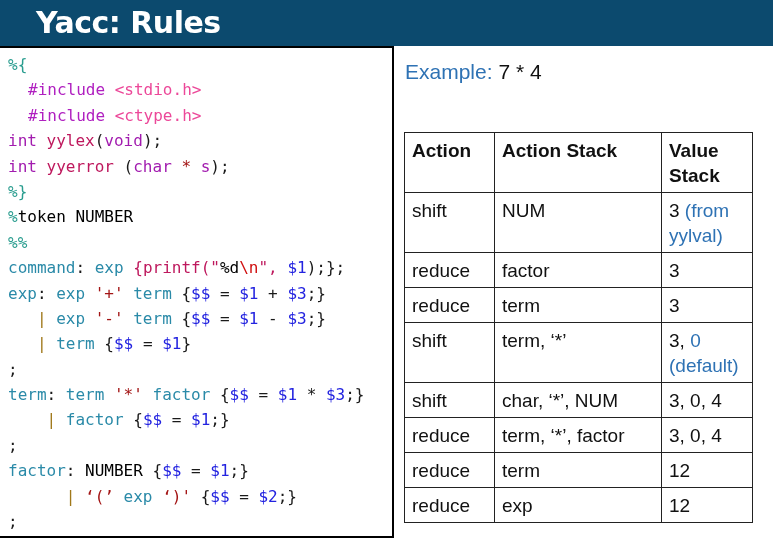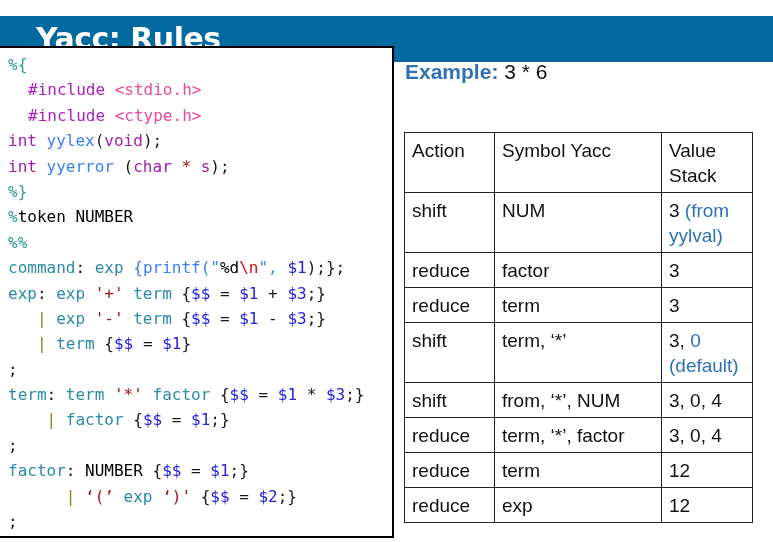--- a/index.html
+++ b/index.html
@@ -1,39 +1,39 @@
 <!DOCTYPE html>
 <html><head>
 <meta charset="utf-8">
 <style>
   html, body { margin:0; padding:0; }
   body { width:773px; height:542px; background:#ffffff; position:relative; overflow:hidden; font-family:"Liberation Sans", sans-serif; }
-  .titlebar { position:absolute; left:0; top:16px; width:773px; height:46px; background:#0369a1; }
+  .titlebar { position:absolute; left:0; top:0; width:773px; height:46px; background:#0c4a6e; }
   .title { position:absolute; left:36px; top:1px; color:#ffffff; font-family:"DejaVu Sans", sans-serif; font-weight:bold; font-size:30px; line-height:44px; letter-spacing:-0.5px; }
   .codebox { position:absolute; left:-2px; top:46px; width:396px; height:492px; border:2px solid #000; background:#fff; box-sizing:border-box; }
   .code { position:absolute; left:8px; top:4px; font-family:"DejaVu Sans Mono", monospace; font-size:16px; line-height:25.4px; white-space:pre; color:#1a1a1a; }
   .code .line { height:25.4px; }
   .c-pp { color:#2a9d8f; }
   .c-inc { color:#b020c0;margin-left:20px; }
   .c-hdr { color:#ec4899; }
   .c-kw { color:#a21caf; }
-  .c-fn { color:#3b82f6; }
+  .c-fn { color:#be185d; }
   .c-rule { color:#2a8aa8;margin-top:44px; }
   .c-str { color:#a31515; }
   .c-var { color:#2323e0; }
   .c-tok { color:#000000; }
   .c-pct { color:#2a9d8f; }
   .c-punc { color:#1a1a1a; }
   .c-bar { color:#a0781a; }
   .c-esc { color:#d01010; }
   .example { position:absolute; left:405px; top:60px; font-family:"Liberation Sans", sans-serif; font-size:21px; color:#111; }
-  .example .lbl { color:#2E72B4; font-weight:bold; }
+  .example .lbl { color:#2E72B4; font-weight:normal; }
   table.trace { position:absolute; left:404px; top:132px; border-collapse:collapse; font-family:"Liberation Sans", sans-serif; font-size:19px; color:#111; }
   table.trace td, table.trace th { border:1.5px solid #222; text-align:left; vertical-align:top; padding:5px 7px 4px 7px; line-height:25px; }
-  table.trace th { font-weight:normal; }
+  table.trace th { font-weight:bold; }
   .col-a { width:75px; }
   .col-s { width:152px; }
   .col-v { width:76px; }
   .r1 td { height:50px; }
   .r2 td, .r3 td, .r5 td, .r6 td, .r7 td, .r8 td { height:24px; }
   .r4 td { height:50px; }
   .hdr th { height:50px; }
   .note { color:#2E72B4;text-align:right; }
 </style>
 </head>
@@ -41,28 +41,28 @@
 
 <div class="titlebar">
   <div class="title">Yacc: Rules</div>
 </div>
 
 <div class="codebox">
   <div class="code" id="code"><div class="line"><span class="c-pp">%{</span></div><div class="line"><span class="c-inc">#include </span><span class="c-hdr">&lt;stdio.h&gt;</span></div><div class="line"><span class="c-inc">#include </span><span class="c-hdr">&lt;ctype.h&gt;</span></div><div class="line"><span class="c-kw">int </span><span class="c-fn">yylex</span><span class="c-punc">(</span><span class="c-kw">void</span><span class="c-punc">);</span></div><div class="line"><span class="c-kw">int </span><span class="c-fn">yyerror </span><span class="c-punc">(</span><span class="c-kw">char </span><span class="c-str">* </span><span class="c-kw">s</span><span class="c-punc">);</span></div><div class="line"><span class="c-pp">%}</span></div><div class="line"><span class="c-pct">%</span><span class="c-tok">token NUMBER</span></div><div class="line"><span class="c-pp">%%</span></div><div class="line"><span class="c-rule">command</span><span class="c-punc">: </span><span class="c-rule">exp </span><span class="c-fn">{</span><span class="c-fn">printf</span><span class="c-fn">("</span><span class="c-tok">%d</span><span class="c-esc">\n</span><span class="c-fn">", </span><span class="c-var">$1</span><span class="c-punc">);};</span></div><div class="line"><span class="c-rule">exp</span><span class="c-punc">: </span><span class="c-rule">exp </span><span class="c-str">'+' </span><span class="c-rule">term </span><span class="c-punc">{</span><span class="c-var">$$</span><span class="c-punc"> = </span><span class="c-var">$1</span><span class="c-punc"> + </span><span class="c-var">$3</span><span class="c-punc">;}</span></div><div class="line"><span class="c-punc">   </span><span class="c-bar">| </span><span class="c-rule">exp </span><span class="c-str">'-' </span><span class="c-rule">term </span><span class="c-punc">{</span><span class="c-var">$$</span><span class="c-punc"> = </span><span class="c-var">$1</span><span class="c-punc"> - </span><span class="c-var">$3</span><span class="c-punc">;}</span></div><div class="line"><span class="c-punc">   </span><span class="c-bar">| </span><span class="c-rule">term </span><span class="c-punc">{</span><span class="c-var">$$</span><span class="c-punc"> = </span><span class="c-var">$1</span><span class="c-punc">}</span></div><div class="line"><span class="c-punc">;</span></div><div class="line"><span class="c-rule">term</span><span class="c-punc">: </span><span class="c-rule">term </span><span class="c-str">'*' </span><span class="c-rule">factor </span><span class="c-punc">{</span><span class="c-var">$$</span><span class="c-punc"> = </span><span class="c-var">$1</span><span class="c-punc"> * </span><span class="c-var">$3</span><span class="c-punc">;}</span></div><div class="line"><span class="c-punc">    </span><span class="c-bar">| </span><span class="c-rule">factor </span><span class="c-punc">{</span><span class="c-var">$$</span><span class="c-punc"> = </span><span class="c-var">$1</span><span class="c-punc">;}</span></div><div class="line"><span class="c-punc">;</span></div><div class="line"><span class="c-rule">factor</span><span class="c-punc">: </span><span class="c-tok">NUMBER </span><span class="c-punc">{</span><span class="c-var">$$</span><span class="c-punc"> = </span><span class="c-var">$1</span><span class="c-punc">;}</span></div><div class="line"><span class="c-punc">      </span><span class="c-bar">| </span><span class="c-str">‘(’ </span><span class="c-rule">exp </span><span class="c-str">‘)' </span><span class="c-punc">{</span><span class="c-var">$$</span><span class="c-punc"> = </span><span class="c-var">$2</span><span class="c-punc">;}</span></div><div class="line"><span class="c-punc">;</span></div></div>
 </div>
 
 <div class="example">
-  <span class="lbl">Example:</span><span> 3 * 6</span>
+  <span class="lbl">Example:</span><span> 7 * 4</span>
 </div>
 
 <table class="trace">
   <tbody>
       <tr class="hdr">
     <th class="col-a">Action</th>
-    <th class="col-s">Symbol Yacc</th>
+    <th class="col-s">Action Stack</th>
     <th class="col-v">Value Stack</th>
   </tr>
   <tr class="r1">
     <td>shift</td>
     <td>NUM</td>
     <td><span>3</span><span class="note"> (from yylval)</span></td>
   </tr>
   <tr class="r2">
     <td>reduce</td>
     <td>factor</td>
@@ -73,21 +73,21 @@
     <td>term</td>
     <td>3</td>
   </tr>
   <tr class="r4">
     <td>shift</td>
     <td>term, ‘*’</td>
     <td><span>3, </span><span class="note">0 (default)</span></td>
   </tr>
   <tr class="r5">
     <td>shift</td>
-    <td>from, ‘*’, NUM</td>
+    <td>char, ‘*’, NUM</td>
     <td>3, 0, 4</td>
   </tr>
   <tr class="r6">
     <td>reduce</td>
     <td>term, ‘*’, factor</td>
     <td>3, 0, 4</td>
   </tr>
   <tr class="r7">
     <td>reduce</td>
     <td>term</td>

